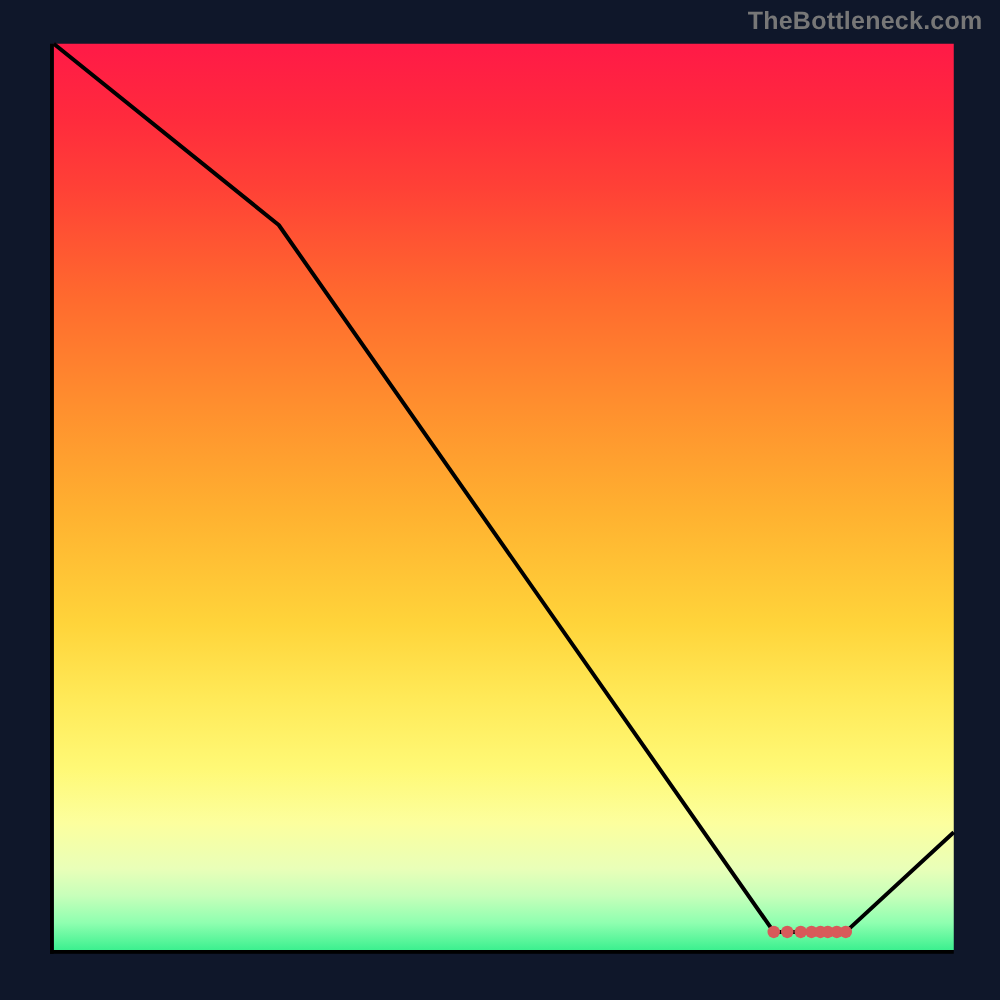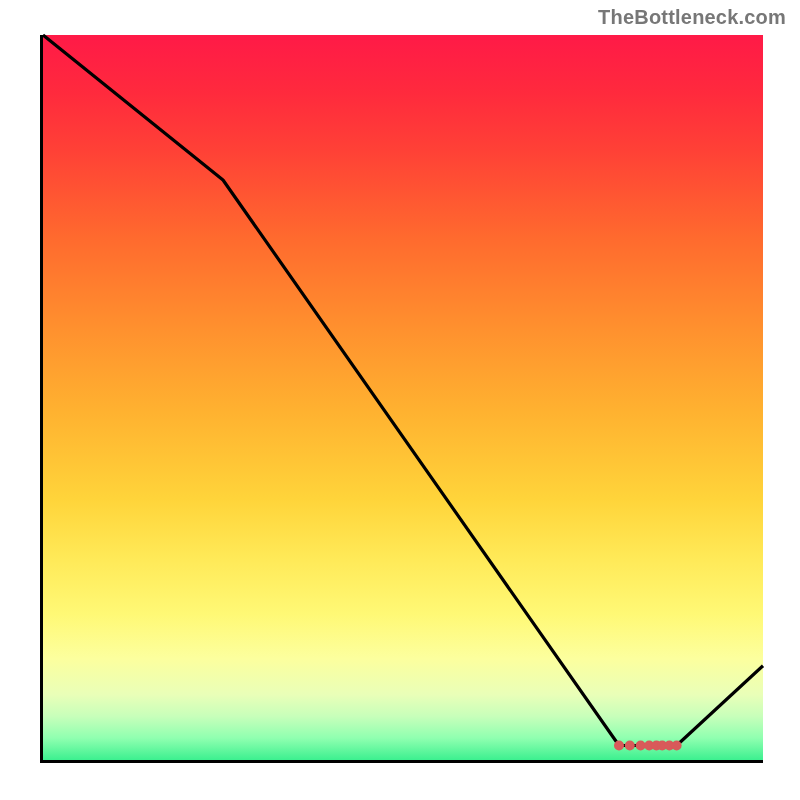--- a/index.html
+++ b/index.html
@@ -7,21 +7,21 @@
     padding: 0;
     width: 800px;
     height: 800px;
     background: #000;
     font-family: Arial, Helvetica, sans-serif;
   }
   .container {
     position: relative;
     width: 800px;
     height: 800px;
-    background: #ffffff;
+    background: #0f172a;
   }
   .watermark {
     position: absolute;
     top: 6px;
     right: 14px;
     color: #777;
     font-size: 20px;
     font-weight: 600;
     letter-spacing: 0.2px;
     z-index: 5;

